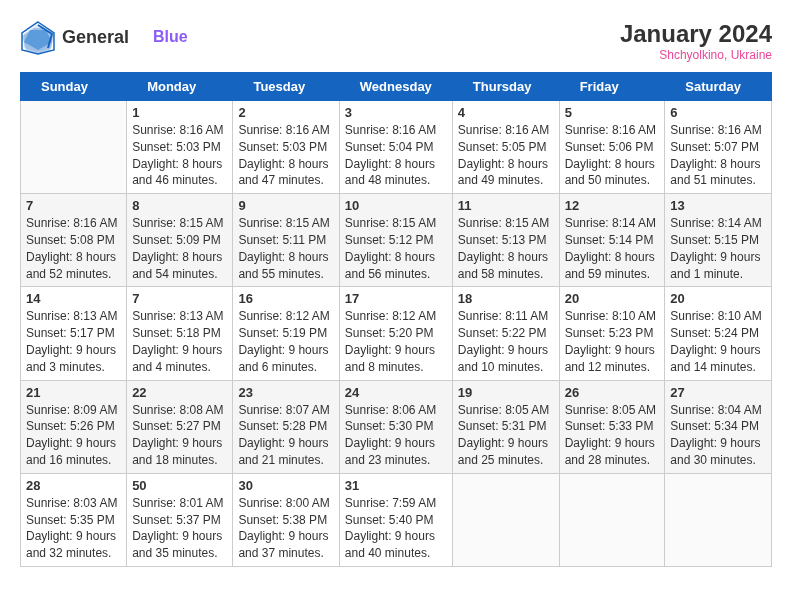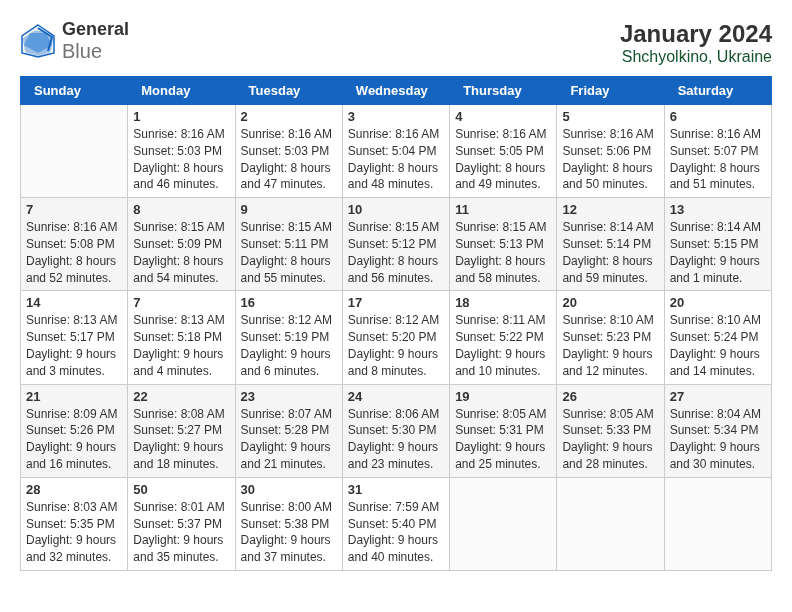--- a/index.html
+++ b/index.html
@@ -16,58 +16,59 @@
       align-items: flex-start;
       margin-bottom: 10px;
     }
     .logo {
       display: flex;
       align-items: center;
       gap: 6px;
     }
     .logo-text {
       display: flex;
-      flex-direction: column;
+      flex-direction: row;
       line-height: 1.1;
+      gap: 24px;
     }
     .logo-general {
       font-size: 18px;
       font-weight: bold;
       color: #333;
     }
     .logo-blue {
-      font-size: 20px;
-      font-weight: normal;
-      color: #737373;
+      font-size: 16px;
+      font-weight: bold;
+      color: #8b5cf6;
     }
     .logo-icon {
       width: 36px;
       height: 36px;
     }
     .title-area {
       text-align: right;
     }
     .month-title {
       font-size: 24px;
       font-weight: bold;
       color: #333;
     }
     .location {
-      font-size: 16px;
-      color: #14532d;
+      font-size: 12px;
+      color: #ec4899;
     }
     .calendar {
       width: 100%;
       border-collapse: collapse;
       font-size: 11px;
     }
     .calendar thead tr th {
       background-color: #1565c0;
       color: #fff;
-      padding: 6px 13px;
+      padding: 6px 20px;
       text-align: left;
       font-size: 13px;
       font-weight: bold;
       border: 1px solid #1565c0;
     }
     .calendar tbody tr td {
       vertical-align: top;
       border: 1px solid #ccc;
       padding: 4px 5px;
       width: calc(100% / 7);

